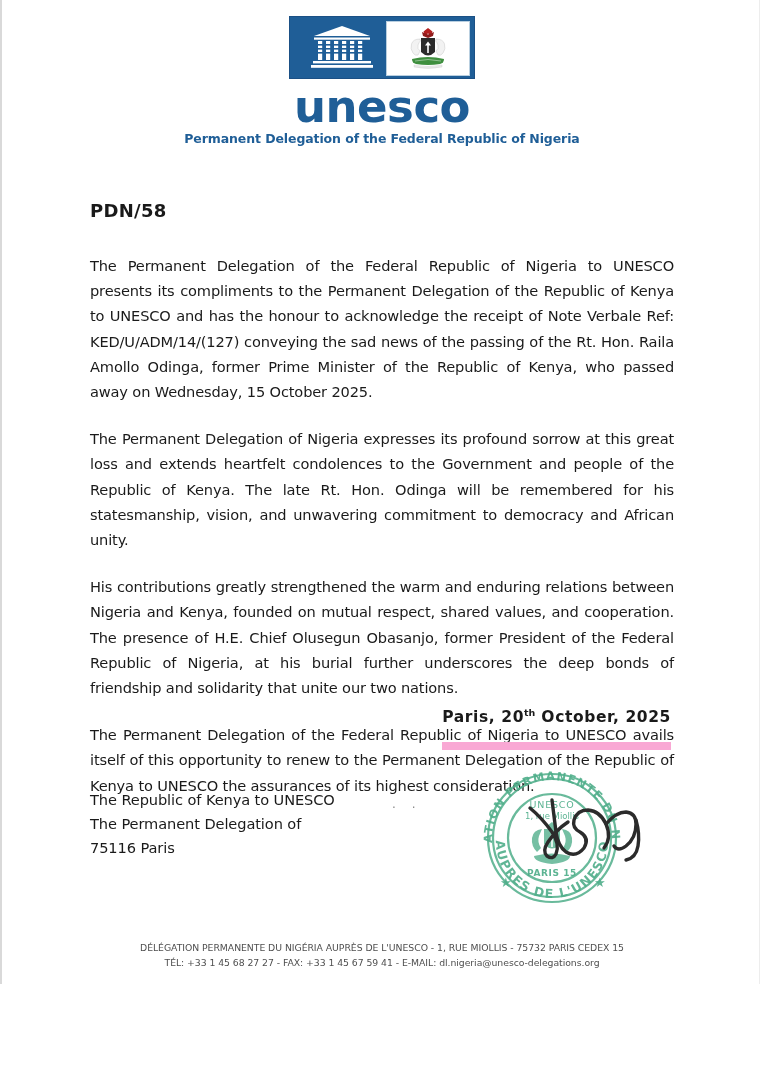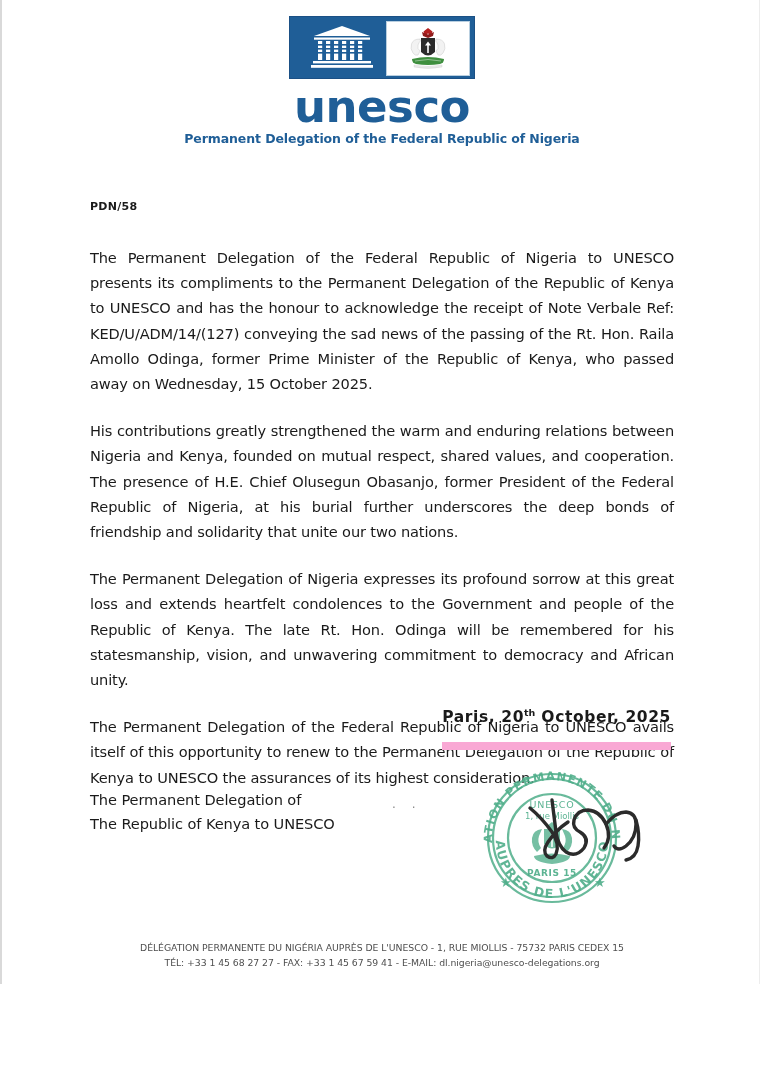--- a/index.html
+++ b/index.html
@@ -92,21 +92,21 @@
   
   .body-area {
     position: absolute;
     left: 88px;
     top: 200px;
     width: 584px;
   }
 
   .ref-no {
     font-family: "DejaVu Sans", sans-serif;
-    font-size: 11px;
+    font-size: 18px;
     font-weight: bold;
     letter-spacing: 0.3px;
     margin-bottom: 32px;
   }
 
   .para {
     font-family: "DejaVu Sans", sans-serif;
     font-size: 14.6px;
     line-height: 25.2px;
     text-align: justify;
@@ -241,35 +241,36 @@
       </div>
     </div>
 
     <div class="wordmark">unesco</div>
     <div class="tagline">Permanent Delegation of the Federal Republic of Nigeria</div>
   </div>
 
   <div class="body-area">
     <div class="ref-no">PDN/58</div>
     <p class="para">The Permanent Delegation of the Federal Republic of Nigeria to UNESCO presents its compliments to the Permanent Delegation of the Republic of Kenya to UNESCO and has the honour to acknowledge the receipt of Note Verbale Ref: KED/U/ADM/14/(127) conveying the sad news of the passing of the Rt. Hon. Raila Amollo Odinga, former Prime Minister of the Republic of Kenya, who passed away on Wednesday, 15 October 2025.</p>
+    <p class="para">The Permanent Delegation of Nigeria expresses its profound sorrow at this great loss and extends heartfelt condolences to the Government and people of the Republic of Kenya. The late Rt. Hon. Odinga will be remembered for his statesmanship, vision, and unwavering commitment to democracy and African unity.</p>
     <p class="para">His contributions greatly strengthened the warm and enduring relations between Nigeria and Kenya, founded on mutual respect, shared values, and cooperation. The presence of H.E. Chief Olusegun Obasanjo, former President of the Federal Republic of Nigeria, at his burial further underscores the deep bonds of friendship and solidarity that unite our two nations.</p>
-    <p class="para">The Permanent Delegation of Nigeria expresses its profound sorrow at this great loss and extends heartfelt condolences to the Government and people of the Republic of Kenya. The late Rt. Hon. Odinga will be remembered for his statesmanship, vision, and unwavering commitment to democracy and African unity.</p>
     <p class="para">The Permanent Delegation of the Federal Republic of Nigeria to UNESCO avails itself of this opportunity to renew to the Permanent Delegation of the Republic of Kenya to UNESCO the assurances of its highest consideration.</p>
   </div>
 
   <div class="date-line">
     <span>Paris,</span>
     <span>20</span><sup>th</sup>
     <span>October,</span>
     <span>2025</span>
   </div>
 
   <div class="address">
+    <div>The Republic of Kenya to UNESCO</div>
     <div>The Permanent Delegation of</div>
-    <div>The Republic of Kenya to UNESCO</div>
+    <div>75116 Paris</div>
   </div>
 
   <div class="stray-dot">. .</div>
 
   <div class="stamp-wrap">
     <svg class="stamp-svg" viewBox="0 0 170 148">
       <defs>
         <path id="arcTop" d="M 22 78 A 60 60 0 0 1 142 78"></path>
         <path id="arcBottom" d="M 26 80 A 56 56 0 0 0 138 80"></path>
       </defs>

